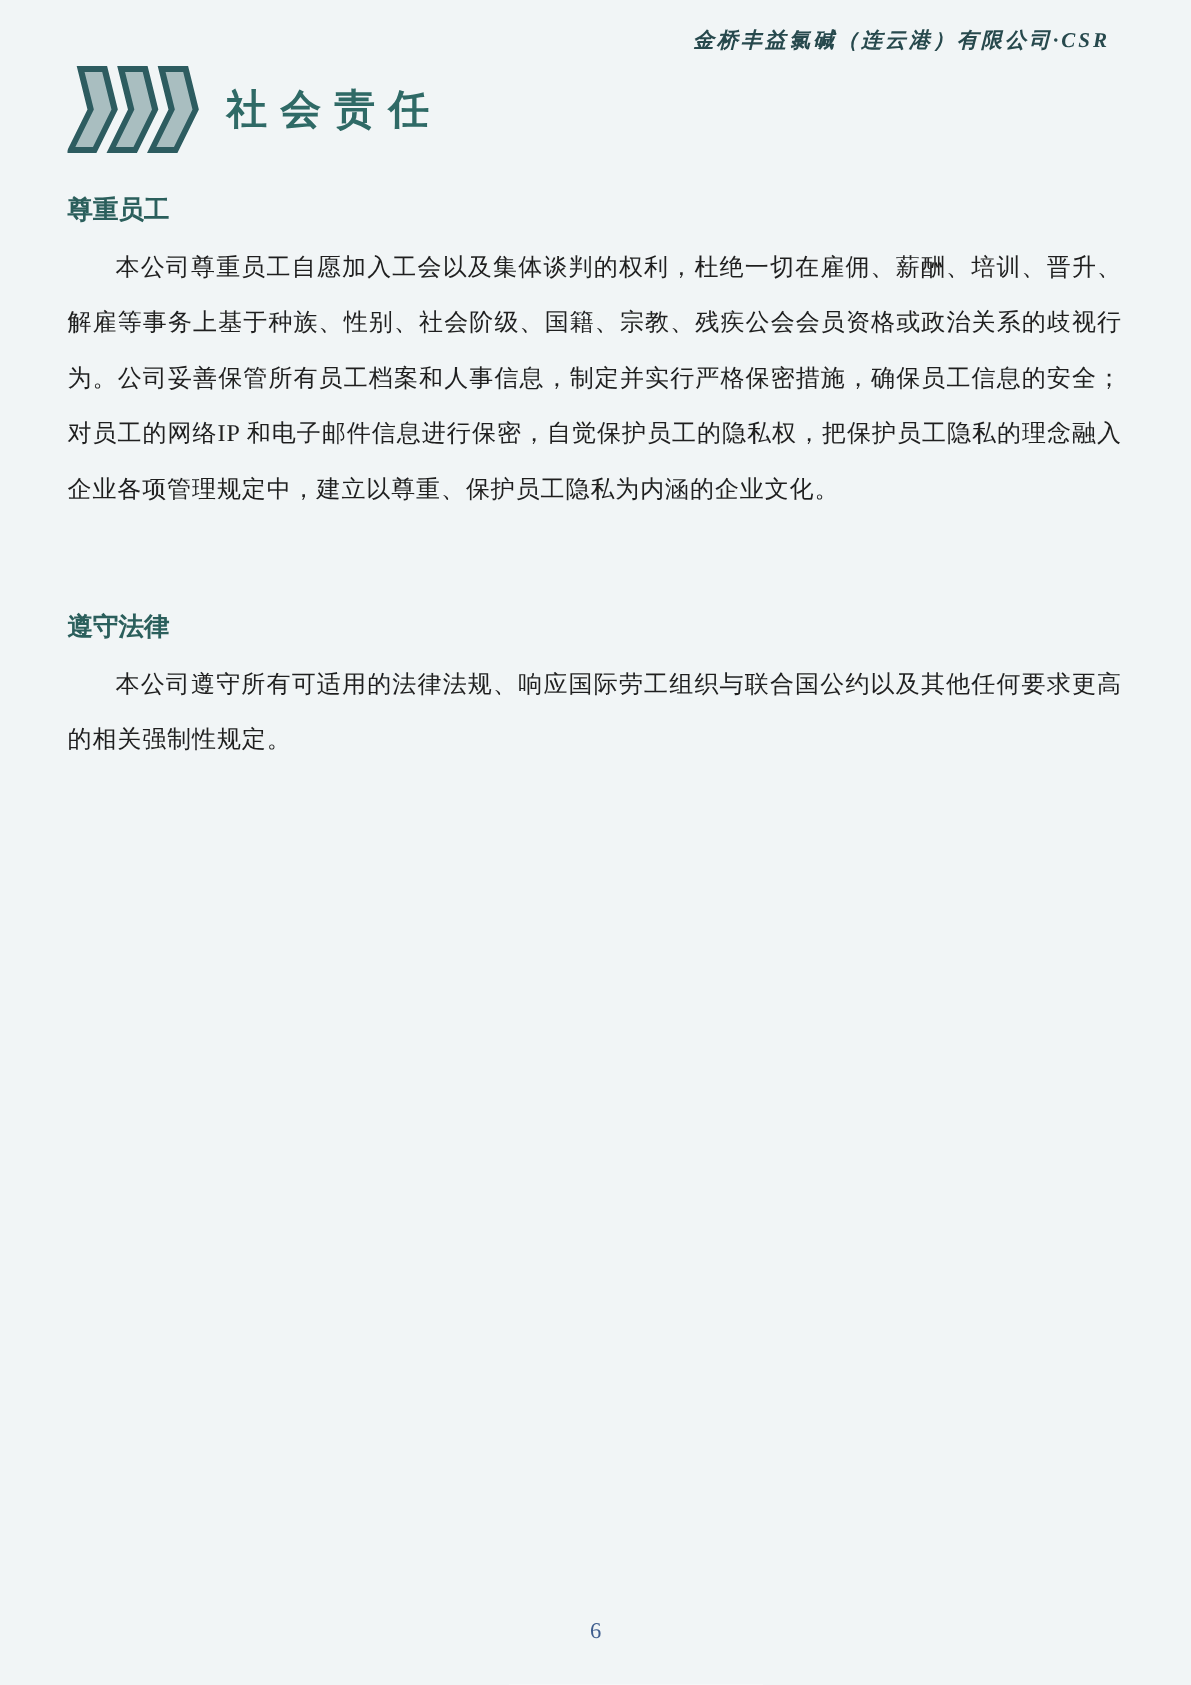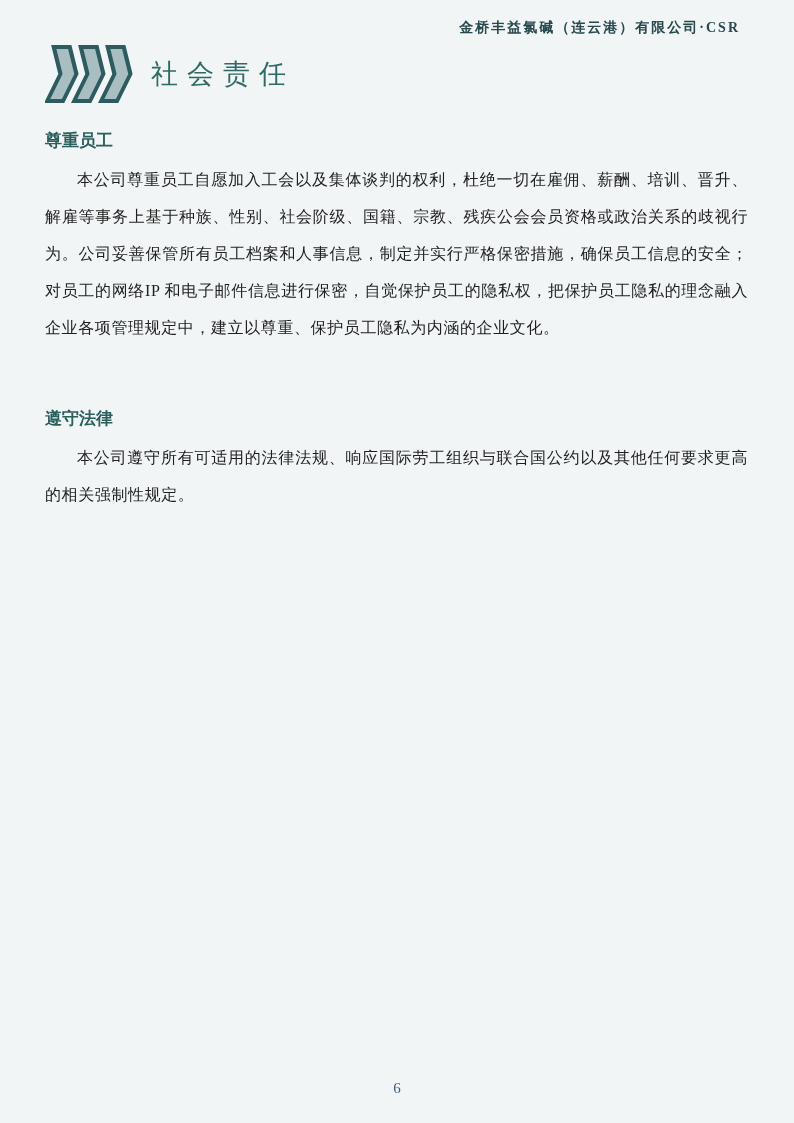--- a/index.html
+++ b/index.html
@@ -16,41 +16,42 @@
   }
   
   .header {
     padding-top: 18px;
     padding-right: 54px;
     text-align: right;
   }
   .company-name {
     font-size: 14px;
     font-weight: bold;
+    font-style: italic;
     letter-spacing: 2px;
     color: #27494d;
     font-family: "Liberation Serif", "DejaVu Serif", serif;
   }
   
   .title-row {
     display: flex;
     align-items: center;
     gap: 14px;
     margin: 8px 0 0 45px;
   }
   .logo {
     display: inline-block;
     width: 92px;
     height: 58px;
     flex: 0 0 auto;
   }
   .page-title {
     margin: 0;
     font-size: 27px;
-    font-weight: normal;
+    font-weight: bold;
     letter-spacing: 9px;
     color: #2f6a66;
     font-family: "Liberation Sans", "DejaVu Sans", sans-serif;
   }
   
   .content {
     margin: 0 46px 0 45px;
   }
   .section:first-child {
     margin-top: 26px;

